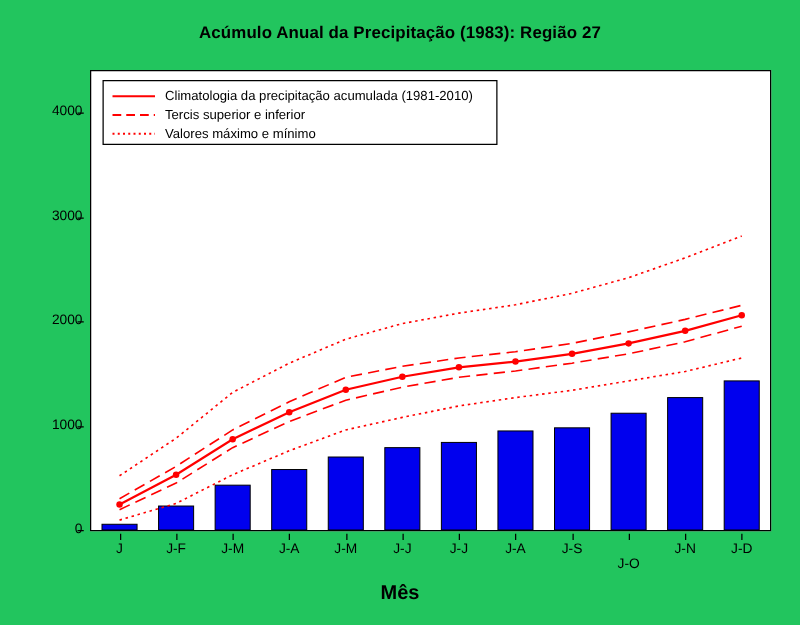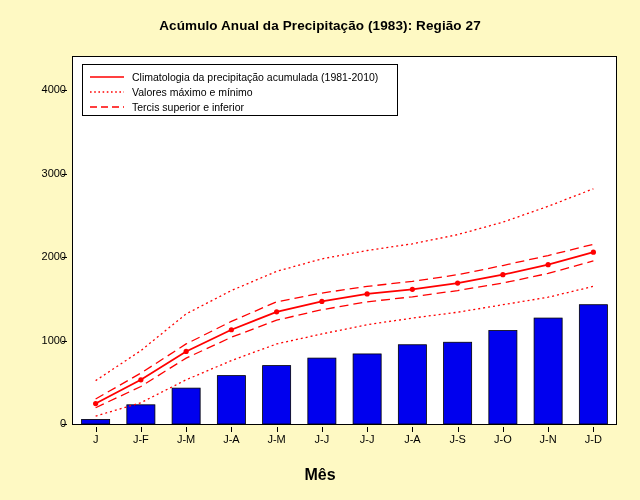--- a/index.html
+++ b/index.html
@@ -10,21 +10,21 @@
   body {
     width: 640px;
     height: 500px;
     font-family: "Liberation Sans", sans-serif;
     overflow: hidden;
   }
   #page {
     position: relative;
     width: 640px;
     height: 500px;
-    background: #fef9c3;
+    background: #22c55e;
   }
   #title {
     position: absolute;
     top: 18px;
     left: 0;
     width: 640px;
     text-align: center;
     font-size: 13.5px;
     font-weight: bold;
     color: #000000;
@@ -158,21 +158,21 @@
       <div class="xtick-label" style="left: 204.625px;">J-M</div>
       <div style="position: absolute; left: 249.875px; top: 0px; width: 1px; height: 5px; background: rgb(0, 0, 0);"></div>
       <div class="xtick-label" style="left: 249.875px;">J-J</div>
       <div style="position: absolute; left: 295.125px; top: 0px; width: 1px; height: 5px; background: rgb(0, 0, 0);"></div>
       <div class="xtick-label" style="left: 295.125px;">J-J</div>
       <div style="position: absolute; left: 340.375px; top: 0px; width: 1px; height: 5px; background: rgb(0, 0, 0);"></div>
       <div class="xtick-label" style="left: 340.375px;">J-A</div>
       <div style="position: absolute; left: 385.625px; top: 0px; width: 1px; height: 5px; background: rgb(0, 0, 0);"></div>
       <div class="xtick-label" style="left: 385.625px;">J-S</div>
       <div style="position: absolute; left: 430.875px; top: 0px; width: 1px; height: 5px; background: rgb(0, 0, 0);"></div>
-      <div class="xtick-label" style="left: 430.875px;">J-O</div>
+      <div class="xtick-label" style="left: 430.875px; margin-top: 12px;">J-O</div>
       <div style="position: absolute; left: 476.125px; top: 0px; width: 1px; height: 5px; background: rgb(0, 0, 0);"></div>
       <div class="xtick-label" style="left: 476.125px;">J-N</div>
       <div style="position: absolute; left: 521.375px; top: 0px; width: 1px; height: 5px; background: rgb(0, 0, 0);"></div>
       <div class="xtick-label" style="left: 521.375px;">J-D</div>
     </div>
 
   <div id="plot">
     <svg id="svg-layer" width="543" height="367">
         <rect x="8.60" y="362.41" width="28.05" height="4.59" fill="#0000ee" stroke="#000000" stroke-width="0.8"></rect>
         <rect x="53.85" y="347.82" width="28.05" height="19.18" fill="#0000ee" stroke="#000000" stroke-width="0.8"></rect>
@@ -208,25 +208,25 @@
 
   <div id="legend">
     <div class="legend-row">
       <svg class="legend-key" viewBox="0 0 36 12">
         <line x1="1" y1="6" x2="35" y2="6" stroke="#ff0000" stroke-width="1.6"></line>
       </svg>
       <span class="legend-text">Climatologia da precipitação acumulada (1981-2010)</span>
     </div>
     <div class="legend-row">
       <svg class="legend-key" viewBox="0 0 36 12">
-        <line x1="1" y1="6" x2="35" y2="6" stroke="#ff0000" stroke-width="1.6" stroke-dasharray="1.6,2.6"></line>
-      </svg>
-      <span class="legend-text">Valores máximo e mínimo</span>
+        <line x1="1" y1="6" x2="35" y2="6" stroke="#ff0000" stroke-width="1.6" stroke-dasharray="7,4"></line>
+      </svg>
+      <span class="legend-text">Tercis superior e inferior</span>
     </div>
     <div class="legend-row">
       <svg class="legend-key" viewBox="0 0 36 12">
-        <line x1="1" y1="6" x2="35" y2="6" stroke="#ff0000" stroke-width="1.6" stroke-dasharray="7,4"></line>
-      </svg>
-      <span class="legend-text">Tercis superior e inferior</span>
+        <line x1="1" y1="6" x2="35" y2="6" stroke="#ff0000" stroke-width="1.6" stroke-dasharray="1.6,2.6"></line>
+      </svg>
+      <span class="legend-text">Valores máximo e mínimo</span>
     </div>
   </div>
 
 </div>
 
 </body></html>

